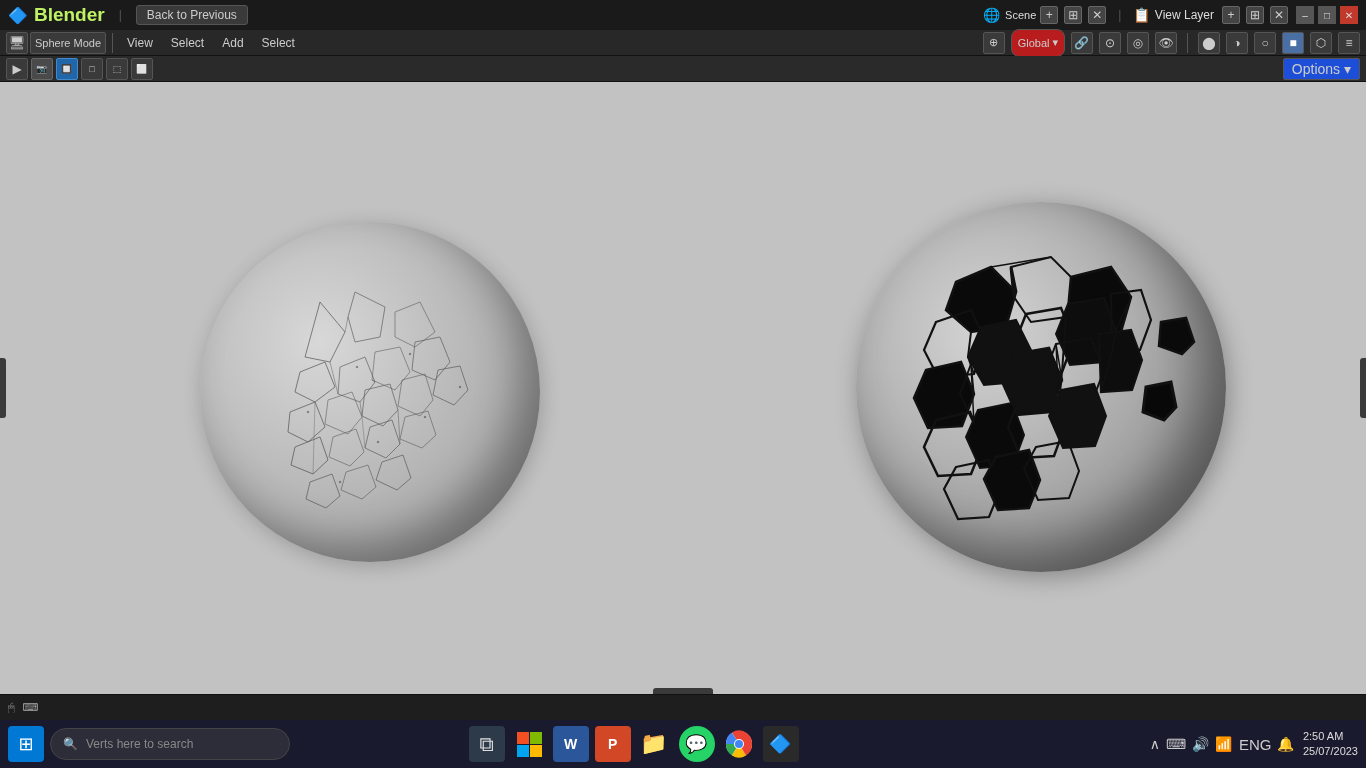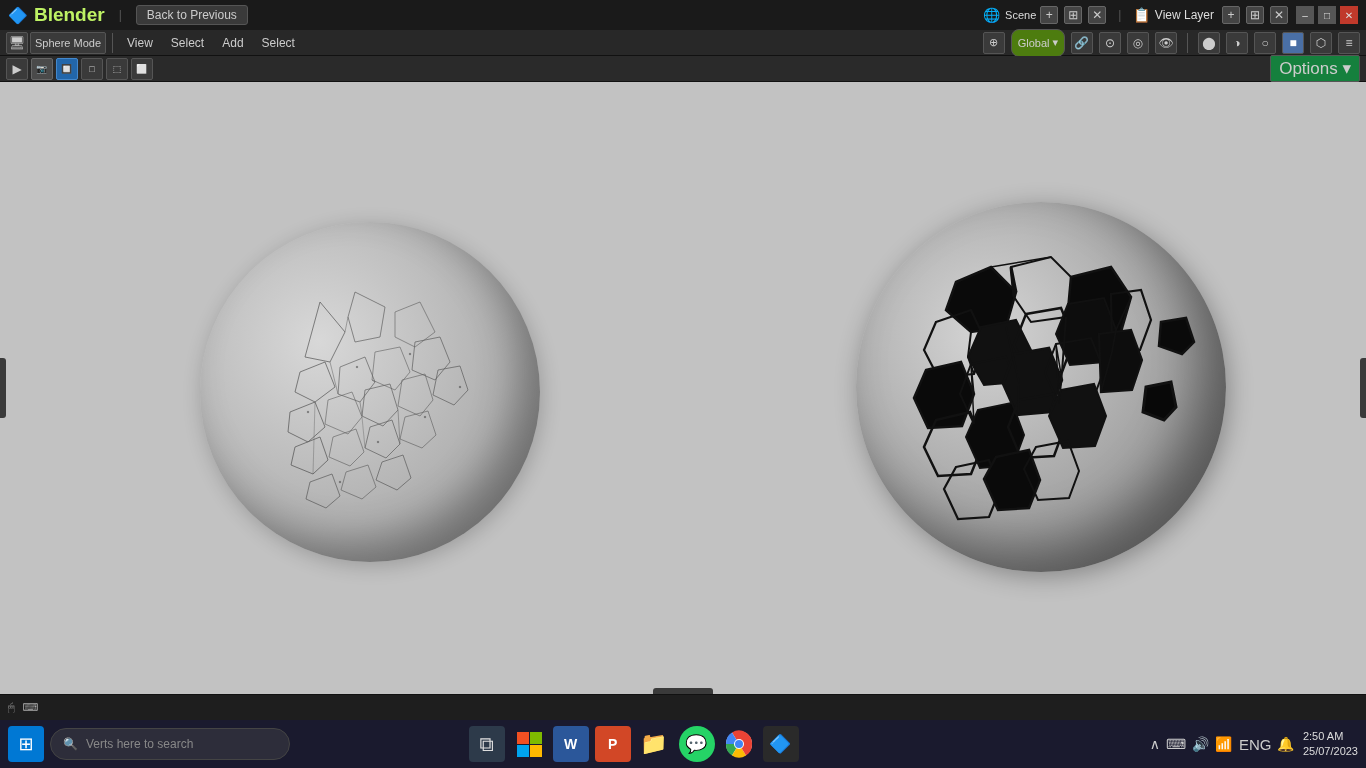--- a/index.html
+++ b/index.html
@@ -62,21 +62,21 @@
     }
     .scene-name {
       font-size: 11px;
       color: #ddd;
     }
     .scene-sep { color: #555; margin: 0 4px; }
     .view-layer-name { font-size: 12px; color: #ddd; }
     .toolbar-btn {
       height: 28px;
       padding: 0 6px;
-      background: #4d7c0f;
+      background: #b91c1c;
       border: 1px solid #555;
       color: #ccc;
       font-size: 11px;
       cursor: pointer;
       border-radius: 8px;
       display: flex;
       align-items: center;
       gap: 3px;
     }
     .toolbar-sep { width: 1px; height: 20px; background: #555; margin: 0 4px; }
@@ -269,24 +269,24 @@
       display: flex;
       flex-direction: column;
       height: calc(768px - 48px);
     }
 
     
     .options-btn {
       position: absolute;
       top: 4px;
       right: 6px;
-      background: #15803d;
+      background: #1d4ed8;
       border: 1px solid #555;
       color: #ccc;
-      font-size: 17px;
+      font-size: 14px;
       padding: 2px 8px;
       border-radius: 2px;
       cursor: pointer;
       z-index: 10;
     }
 
     
     .left-panel-indicator {
       position: absolute;
       left: 0;

